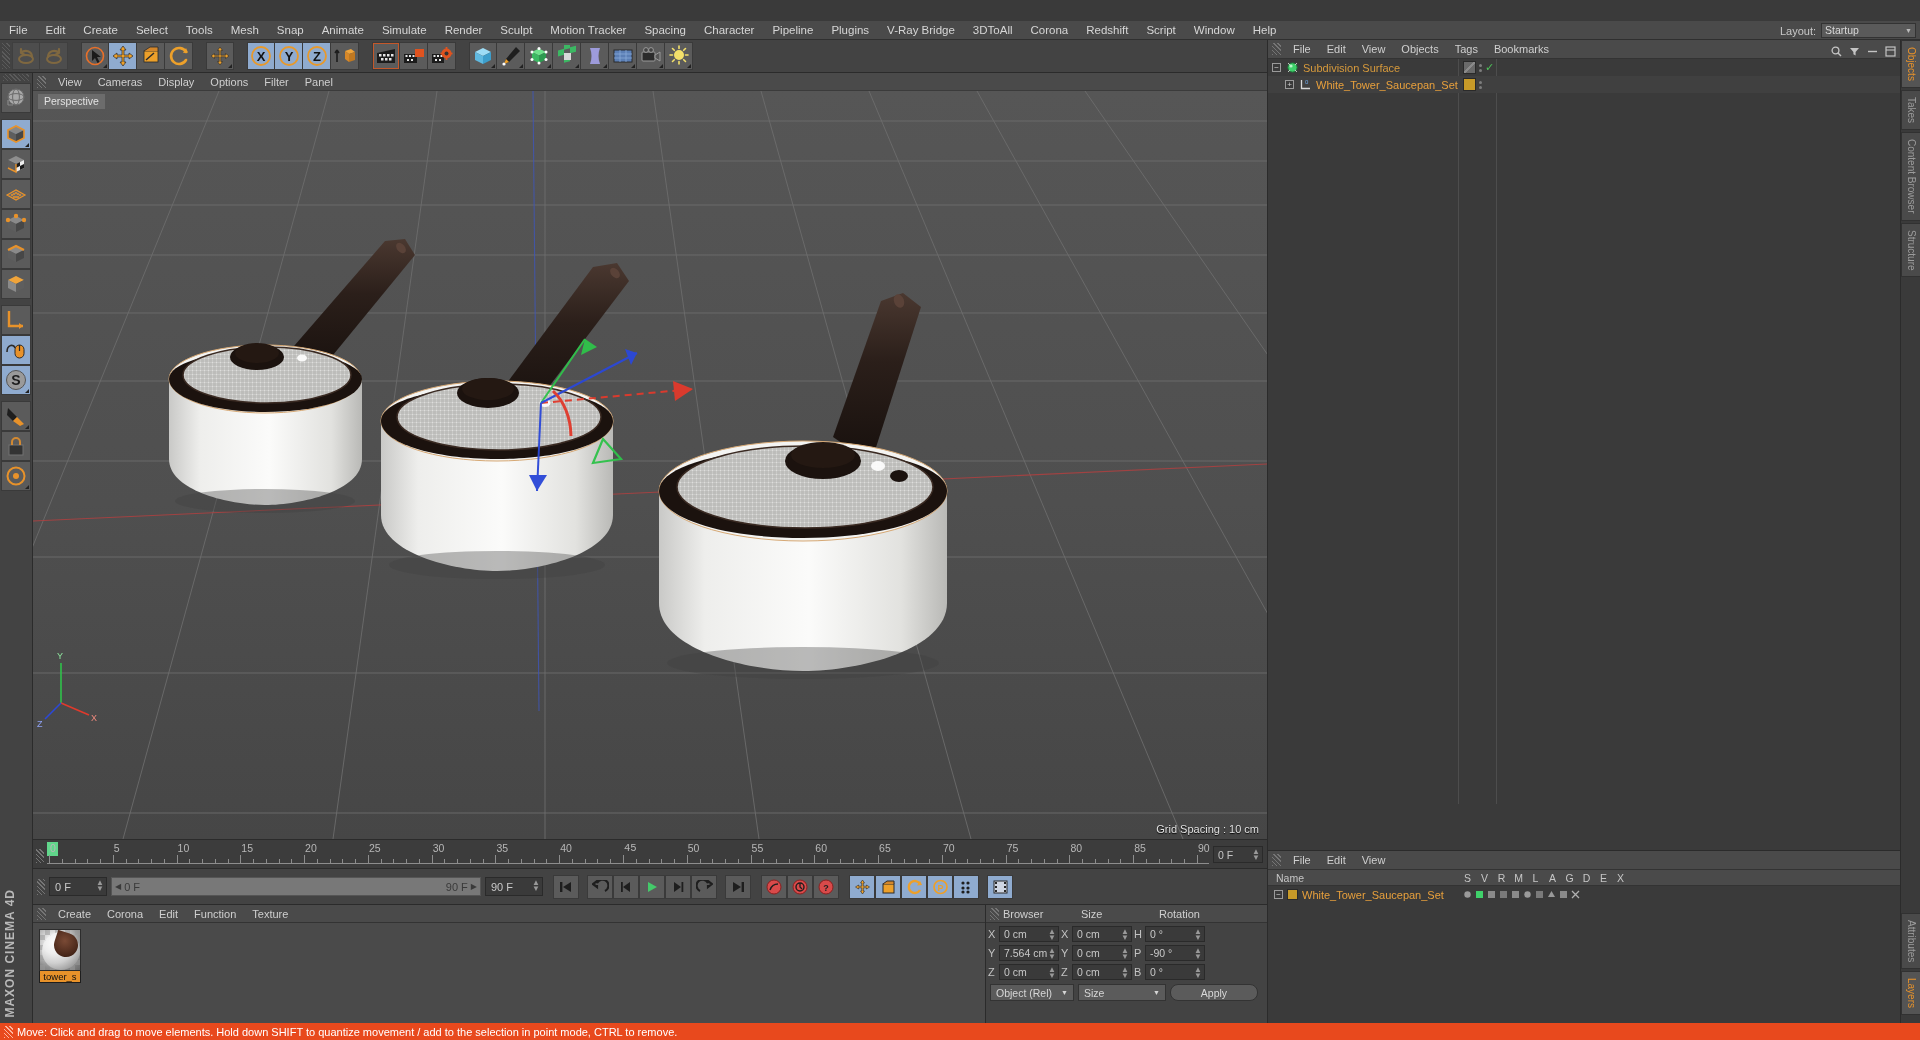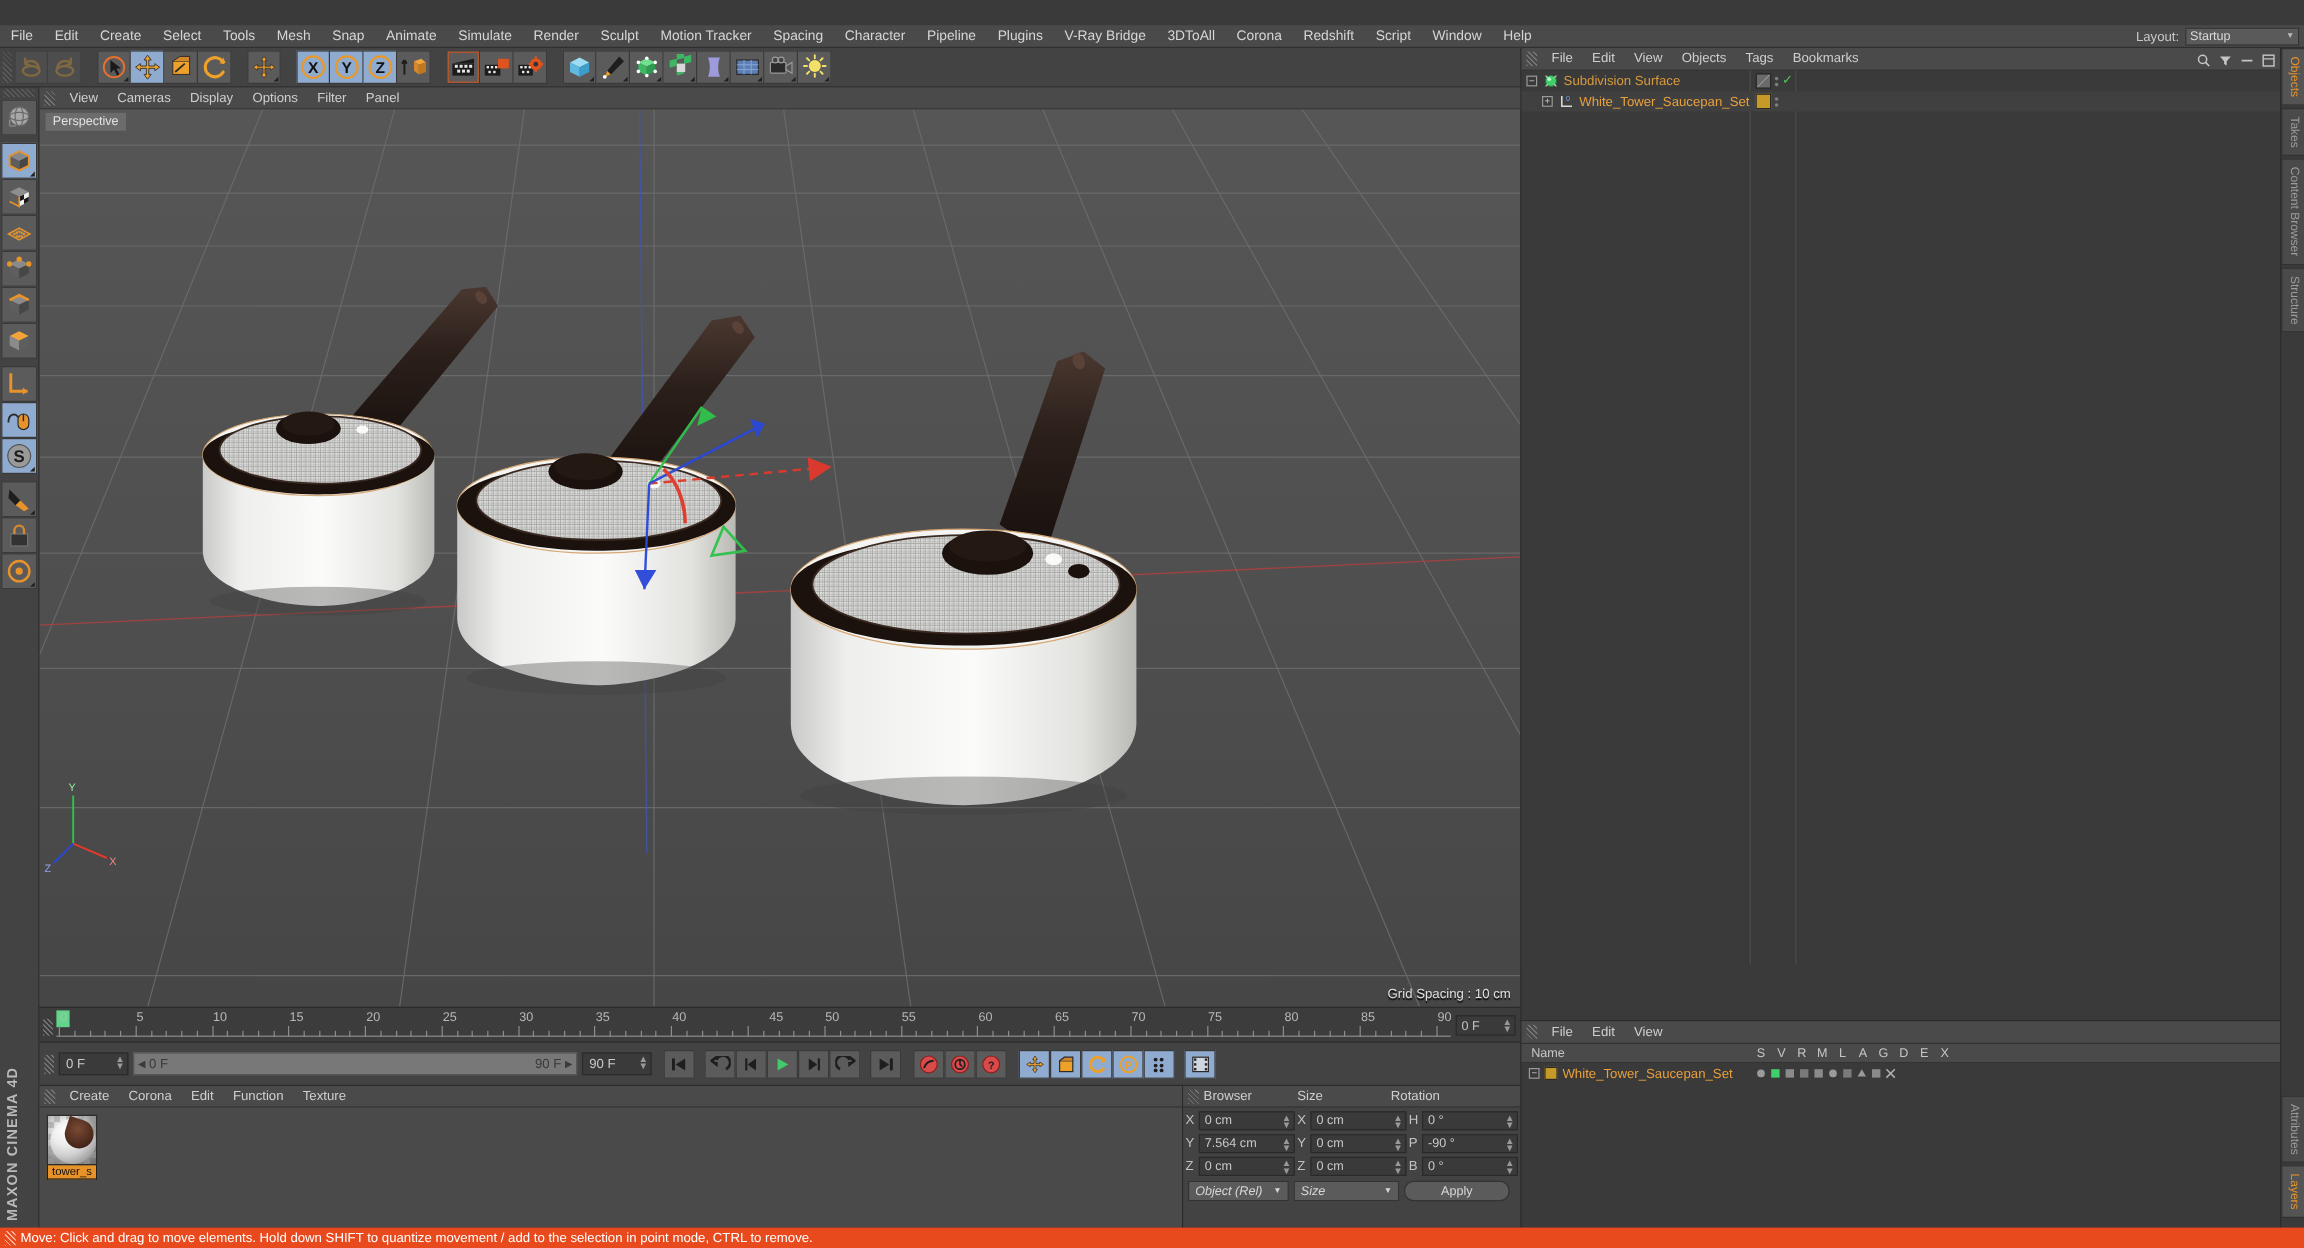--- a/index.html
+++ b/index.html
@@ -228,30 +228,29 @@
     border-bottom:1px solid #333; color:#cfcfcf; font-size:11px;
   }
   .co-head .cell { width:78px; }
   .co-grip {
     width:9px; height:12px; margin:0 4px;
     background-image: repeating-linear-gradient(45deg, #757575 0 1px, transparent 1px 3px);
   }
   .co-row { display:flex; align-items:center; height:17px; margin-top:2px; padding-left:2px; }
   .co-lbl { width:11px; color:#c2c2c2; font-size:11px; text-align:left; }
   .co-inp {
-    width:80px; height:16px; background:#3a3a3a; border:1px solid #2a2a2a;
+    width:60px; height:16px; background:#3a3a3a; border:1px solid #2a2a2a;
     color:#c8c8c8; font-size:10.5px; display:flex; align-items:center;
     padding-left:4px; position:relative; margin-right:2px;
   }
   .co-bottom { display:flex; align-items:center; gap:4px; padding:4px 3px 0 4px; }
   .co-drop {
     height:17px; background:#5b5b5b; border:1px solid #333; color:#d6d6d6;
     font-size:10.5px; display:flex; align-items:center; justify-content:space-between;
     padding:0 5px;
-    font-style:italic;
   }
   .co-apply {
     height:17px; background:#5b5b5b; border:1px solid #333; border-radius:8px;
     color:#d8d8d8; font-size:10.5px; display:flex; align-items:center; justify-content:center;
   }
 
   
   .statusbar {
     position:absolute; left:0; bottom:0; width:1920px; height:17px;
     background:#e8491d; display:flex; align-items:center;
@@ -899,21 +898,21 @@
       <div class="tl-marker" style="left:0px"></div>
     <div class="tl-num" style="left: 3px;">0</div>
         <div class="tl-num" style="left: 66.7778px;">5</div>
         <div class="tl-num" style="left: 130.556px;">10</div>
         <div class="tl-num" style="left: 194.333px;">15</div>
         <div class="tl-num" style="left: 258.111px;">20</div>
         <div class="tl-num" style="left: 321.889px;">25</div>
         <div class="tl-num" style="left: 385.667px;">30</div>
         <div class="tl-num" style="left: 449.444px;">35</div>
         <div class="tl-num" style="left: 513.222px;">40</div>
-        <div class="tl-num" style="left: 594px;">45</div>
+        <div class="tl-num" style="left: 577px; font-family: Liberation Mono, monospace;">45</div>
         <div class="tl-num" style="left: 640.778px;">50</div>
         <div class="tl-num" style="left: 704.556px;">55</div>
         <div class="tl-num" style="left: 768.333px;">60</div>
         <div class="tl-num" style="left: 832.111px;">65</div>
         <div class="tl-num" style="left: 895.889px;">70</div>
         <div class="tl-num" style="left: 959.667px;">75</div>
         <div class="tl-num" style="left: 1023.44px;">80</div>
         <div class="tl-num" style="left: 1087.22px;">85</div>
         <div class="tl-num" style="left: 1151px;">90</div>
         <div class="tl-ticks">

